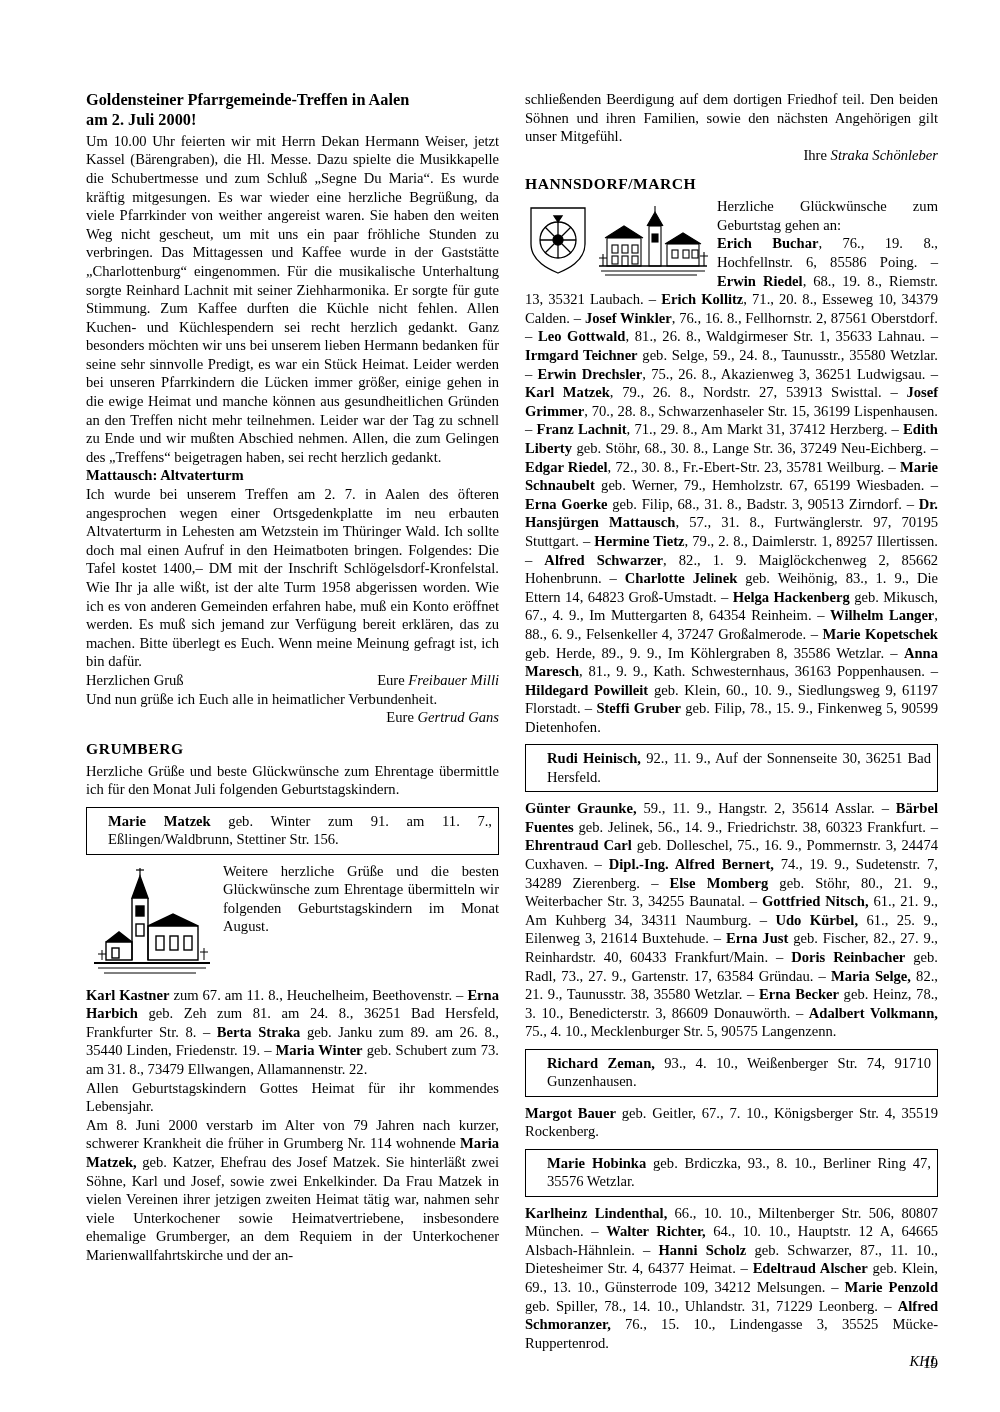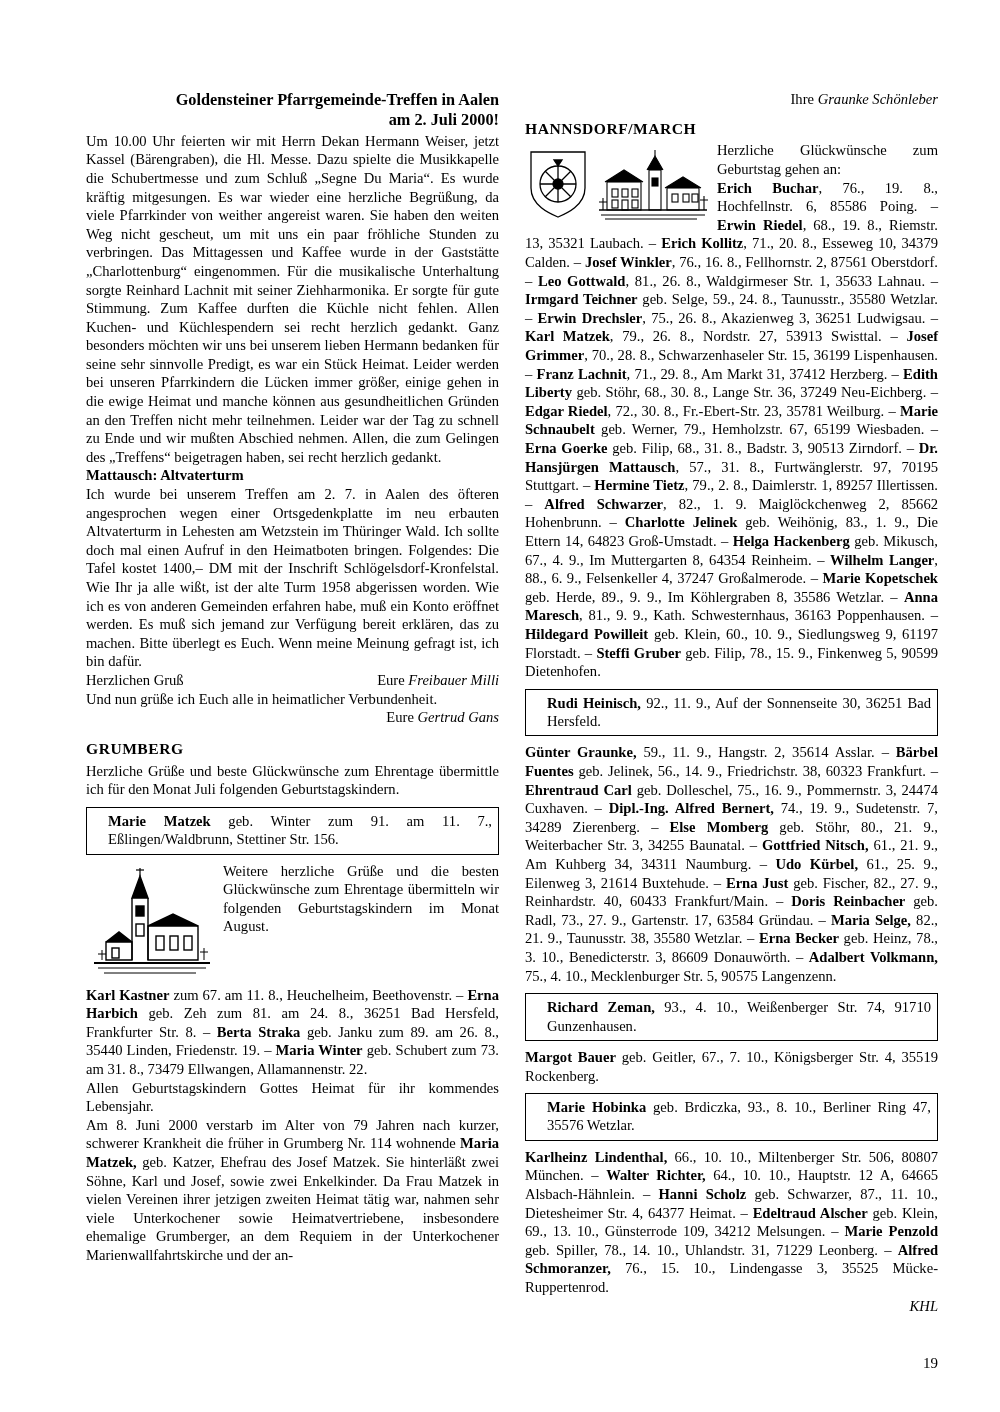--- a/index.html
+++ b/index.html
@@ -35,21 +35,21 @@
     text-align: justify;
   }
   .col p {
     margin: 0;
     text-indent: 0;
     hyphens: auto;
   }
   h1.article-title {
     font-size: 16.3px;
     font-weight: bold;
-    text-align: right;
+    text-align: left;
     margin: 0 0 2px 0;
     line-height: 1.22;
     font-family: "Liberation Serif", serif;
   }
   h2.section-title {
     font-size: 15.6px;
     font-weight: bold;
     text-align: left;
     margin: 12px 0 3px 0;
     letter-spacing: 0.5px;
@@ -176,21 +176,22 @@
       <p><span class="bold">Karl Kastner</span><span> zum 67. am 11. 8., Heuchelheim, Beethovenstr. – </span><span class="bold">Erna Harbich</span><span> geb. Zeh zum 81. am 24. 8., 36251 Bad Hersfeld, Frankfurter Str. 8. – </span><span class="bold">Berta Straka</span><span> geb. Janku zum 89. am 26. 8., 35440 Linden, Friedenstr. 19. – </span><span class="bold">Maria Winter</span><span> geb. Schubert zum 73. am 31. 8., 73479 Ellwangen, Allamannenstr. 22.</span></p>
 
       <p>Allen Geburtstagskindern Gottes Heimat für ihr kommendes Lebensjahr.</p>
 
       <p><span>Am 8. Juni 2000 verstarb im Alter von 79 Jahren nach kurzer, schwerer Krankheit die früher in Grumberg Nr. 114 wohnende </span><span class="bold">Maria Matzek,</span><span> geb. Katzer, Ehefrau des Josef Matzek. Sie hinterläßt zwei Söhne, Karl und Josef, sowie zwei Enkelkinder. Da Frau Matzek in vielen Vereinen ihrer jetzigen zweiten Heimat tätig war, nahmen sehr viele Unterkochener sowie Heimatvertriebene, insbesondere ehemalige Grumberger, an dem Requiem in der Unterkochener Marienwallfahrtskirche und der an-</span></p>
 
     </div>
 
     <div class="col">
 
-      <p class="right"><span>Ihre </span><span class="italic">Graunke Schönleber</span></p>
+      <p>schließenden Beerdigung auf dem dortigen Friedhof teil. Den beiden Söhnen und ihren Familien, sowie den nächsten Angehörigen gilt unser Mitgefühl.</p>
+      <p class="right"><span>Ihre </span><span class="italic">Straka Schönleber</span></p>
 
       <h2 class="section-title tight">HANNSDORF/MARCH</h2>
 
       <div class="clearfix">
         <div class="hd-illus">
           <svg width="66" height="78" viewBox="0 0 66 78" xmlns="http://www.w3.org/2000/svg">
             <g fill="none" stroke="#000" stroke-width="1.3">
               <path d="M6 8 L60 8 L60 44 C60 62 40 70 33 73 C26 70 6 62 6 44 Z"></path>
               <circle cx="33" cy="40" r="18"></circle>
               <circle cx="33" cy="40" r="5" fill="#000"></circle>

